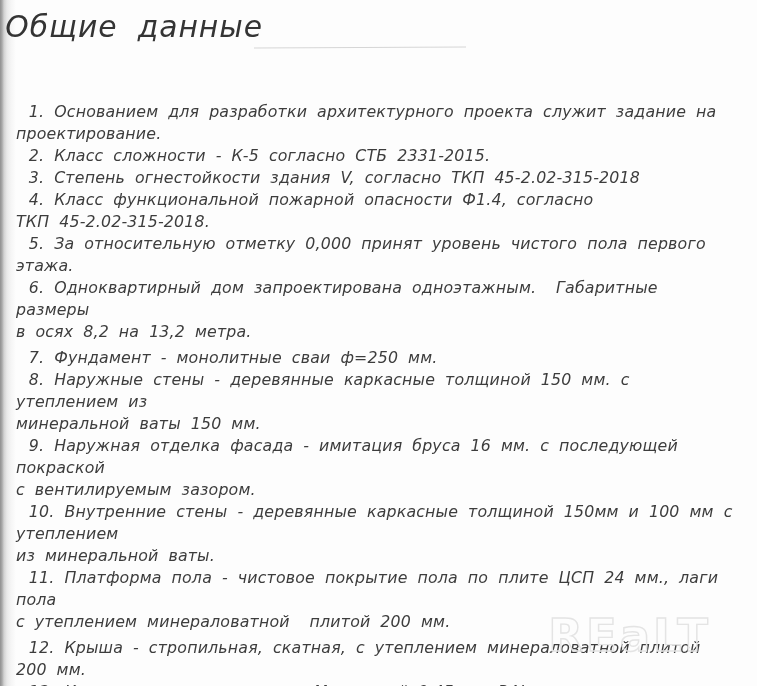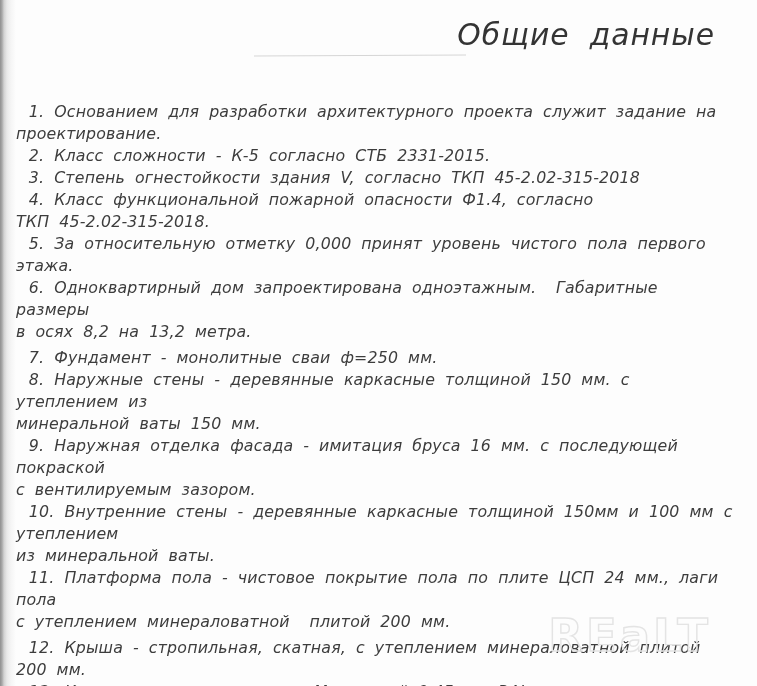--- a/index.html
+++ b/index.html
@@ -21,24 +21,24 @@
     position: absolute;
     left: 0; top: 0; bottom: 0;
     width: 16px;
     background: linear-gradient(to right,
       #8f8f8f 0px, #a8a8a8 2px, #d2d2d2 4px,
       #e9e9e9 7px, #f5f5f5 11px, #fdfdfd 16px);
     pointer-events: none;
   }
   .title-wrap {
     position: absolute;
-    top: 16px;
+    top: 8px;
     left: 0;
     width: 720px;
-    text-align: right;
+    text-align: left;
   }
   .doc-title {
     display: inline-block;
     margin: 0;
     font-size: 31px;
     font-style: italic;
     font-weight: normal;
     letter-spacing: 1px;
     word-spacing: 10px;
     color: #343434;

